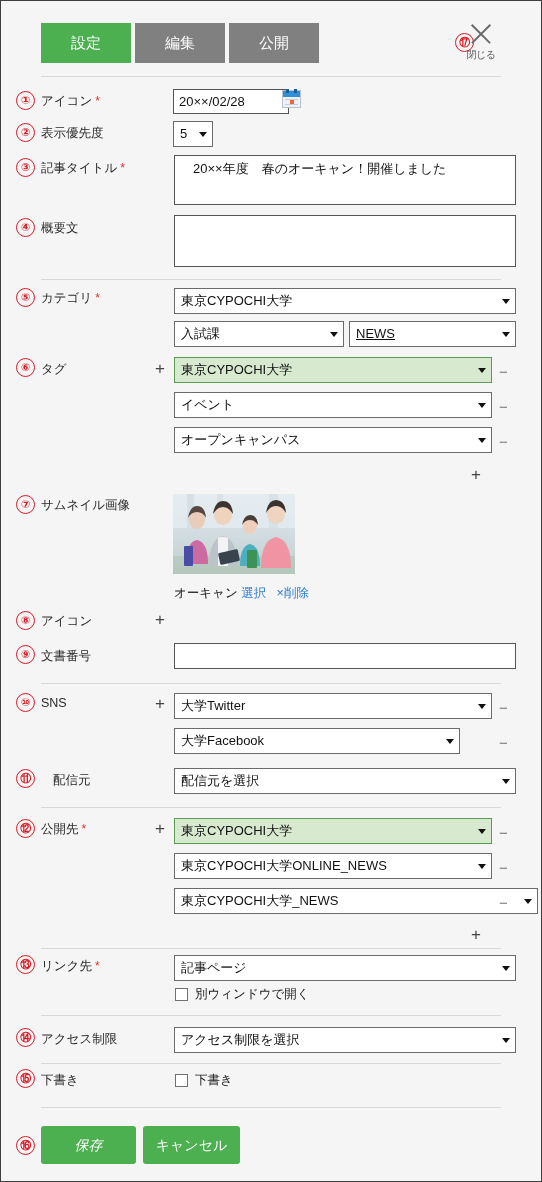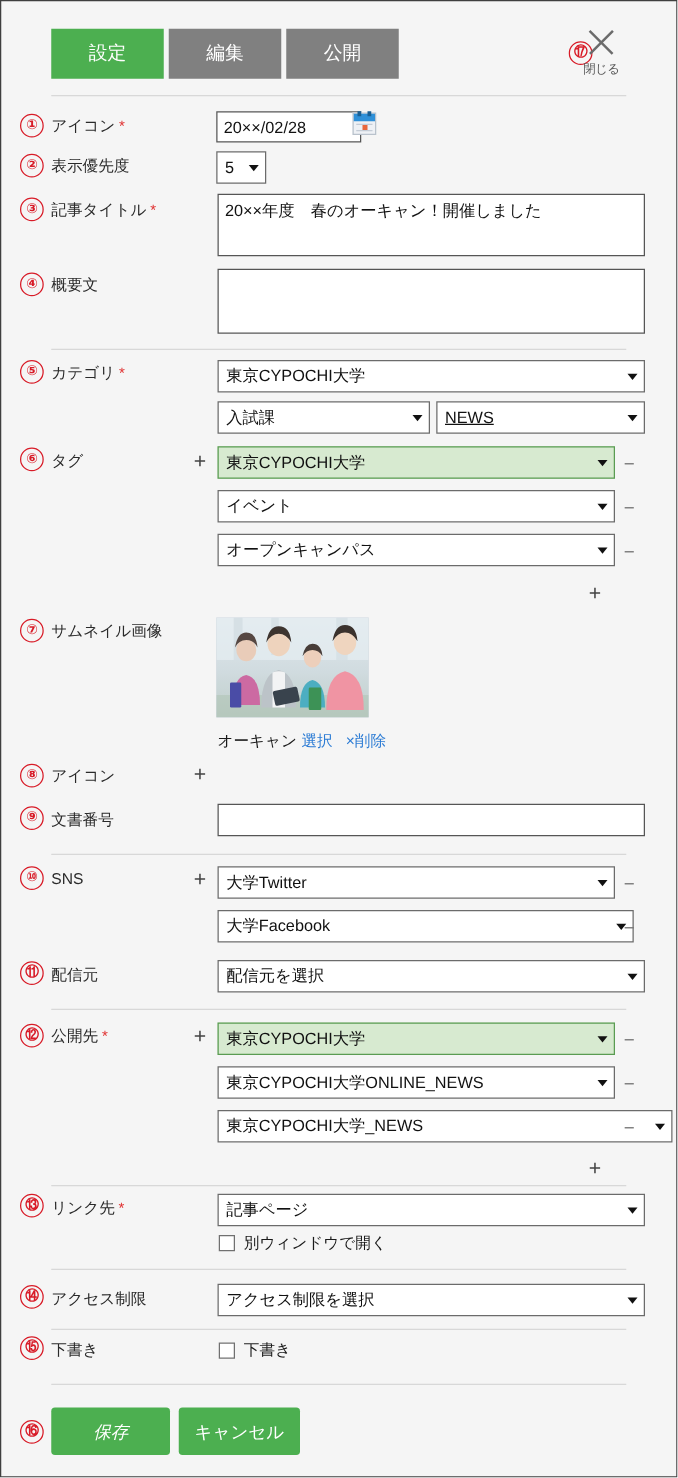--- a/index.html
+++ b/index.html
@@ -139,21 +139,21 @@
     outline: none;
   }
   .ta {
     position: absolute;
     box-sizing: border-box;
     border: 1px solid #555555;
     background: #ffffff;
     font-family: "Liberation Sans", "DejaVu Sans", sans-serif;
     font-size: 13px;
     color: #111111;
-    padding: 4px 5px;
+    padding: 4px 18px;
     resize: none;
     outline: none;
     overflow: hidden;
   }
   .sel {
     position: absolute;
     box-sizing: border-box;
     border: 1px solid #6b6b6b;
     background: #ffffff;
     font-size: 13px;
@@ -431,28 +431,28 @@
     <div class="marker" style="left:9px; top:686px;">⑩</div>
     <div class="label" style="top:689px;">SNS</div>
     <div class="plus" style="left:148px; top:688px;">+</div>
 
     <div class="sel" style="left:167px; top:686px; width:318px;">
       <span>大学Twitter</span>
       <span class="arrow"></span>
     </div>
     <div class="minus" style="left:492px; top:693px;">−</div>
 
-    <div class="sel" style="left:167px; top:721px; width:333px;">
+    <div class="sel" style="left:167px; top:721px; width:286px;">
       <span>大学Facebook</span>
       <span class="arrow"></span>
     </div>
     <div class="minus" style="left:492px; top:728px;">−</div>
 
     <div class="marker" style="left:9px; top:762px;">⑪</div>
-    <div class="label" style="top:765px;">配信元</div>
+    <div class="label" style="top:765px;margin-left:12px;">配信元</div>
     <div class="sel" style="left:167px; top:761px; width:342px;">
       <span>配信元を選択</span>
       <span class="arrow"></span>
     </div>
 
     <div class="hr" style="top:800px;"></div>
 
     <div class="marker" style="left:9px; top:812px;">⑫</div>
     <div class="label" style="top:814px;">
       <span>公開先</span><span class="req">*</span>

